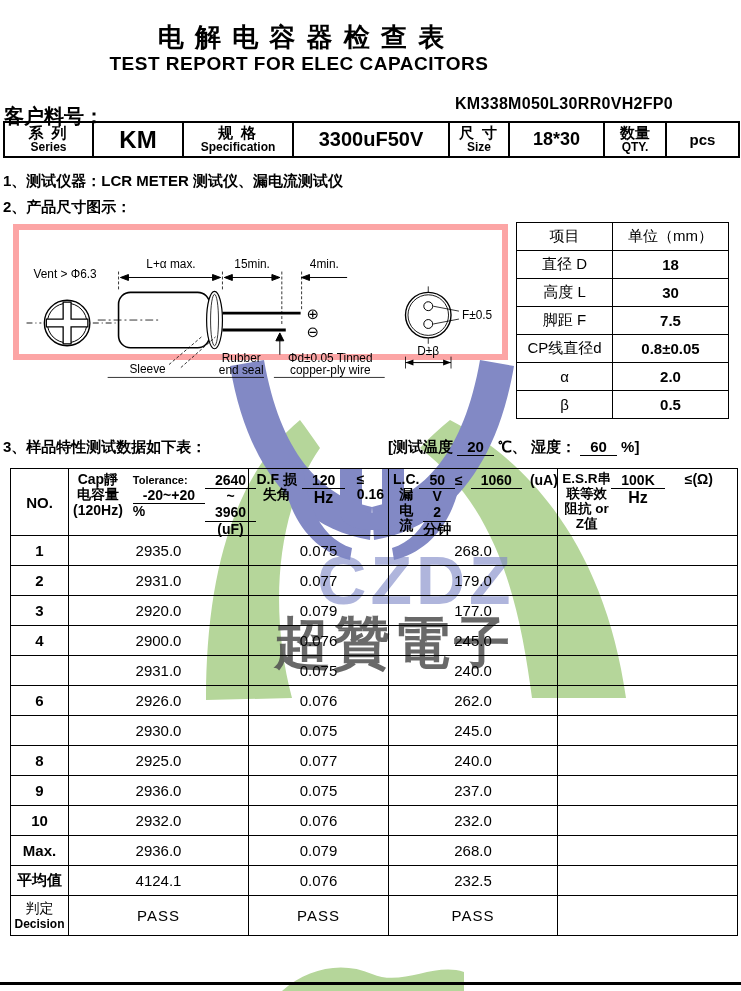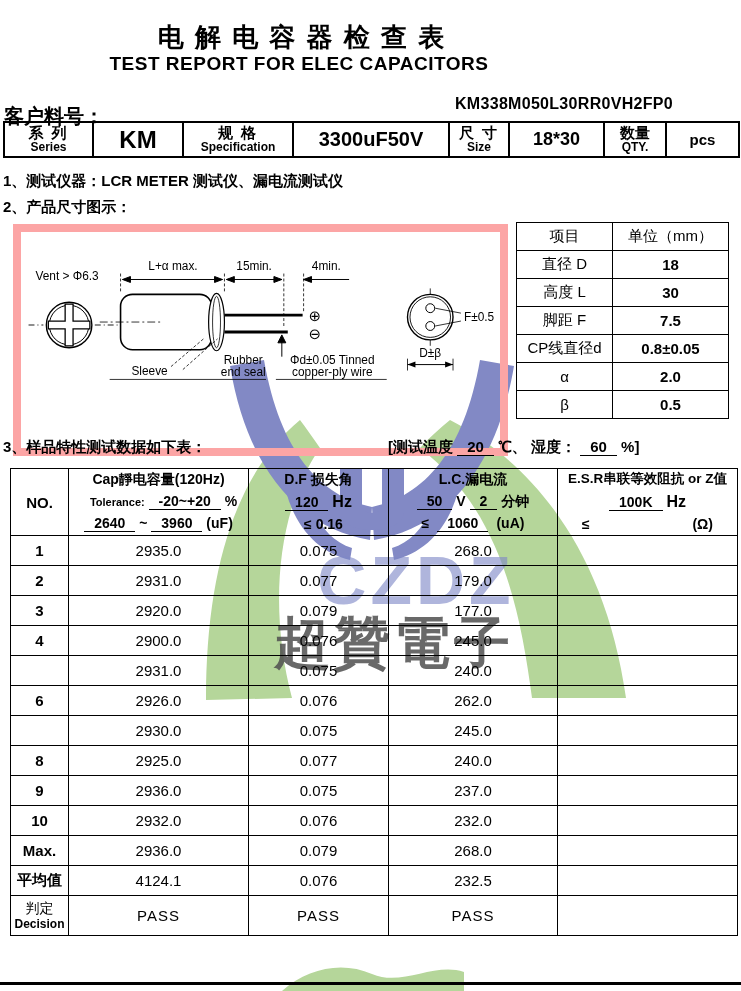--- a/index.html
+++ b/index.html
@@ -17,33 +17,33 @@
   td{background:transparent}
   .series-table{position:absolute;left:3px;top:121px;width:735px}
   .series-table td{border:2px solid #000;text-align:center;vertical-align:middle;height:33px;padding:0}
   .lbl-zh{font-size:15px;font-weight:bold;line-height:1.15;letter-spacing:2px}
   .lbl-en{font-size:12px;font-weight:bold;line-height:1.15}
   .v-km{font-size:24px;font-weight:bold}
   .v-spec{font-size:20px;font-weight:bold}
   .v-size{font-size:18px;font-weight:bold}
   .v-pcs{font-size:15px;font-weight:bold}
   .sec-line{position:absolute;left:3px;font-size:15px;font-weight:bold}
-  .diagram-box{position:absolute;left:13px;top:224px;width:495px;height:232px;border:8px solid #fca5a5;box-sizing:border-box}
+  .diagram-box{position:absolute;left:13px;top:224px;width:495px;height:136px;border:6px solid #fca5a5;box-sizing:border-box}
   .diagram-box svg text{font-family:"Liberation Sans",sans-serif;fill:#000}
   .spec-table{position:absolute;left:516px;top:222px;width:212px}
   .spec-table td{border:1.5px solid #000;text-align:center;vertical-align:middle;height:25px;font-size:15px}
   .spec-table td.val{font-weight:bold}
   .cond{position:absolute;left:388px;top:438px;font-size:15px;font-weight:bold}
   .u{display:inline-block;border-bottom:1.5px solid #000;padding:0 10px;line-height:1.15}
   .data-table{position:absolute;left:10px;top:468px;width:727px}
   .data-table td{border:1px solid #000;text-align:center;vertical-align:middle;font-size:15px;padding:0}
   .data-table .hdr td{height:66px;font-weight:bold}
-  .h-stack{display:flex;flex-direction:column;justify-content:space-between;height:60px;padding:3px 4px}
+  .h-stack{display:flex;flex-direction:row;justify-content:space-between;height:60px;padding:3px 4px}
   .hl{font-size:14px;line-height:1.1}
-  .hl.left{text-align:center;padding-left:10px}
+  .hl.left{text-align:left;padding-left:10px}
   .hl.esr1{font-size:13.5px}
   .tol{font-size:11px;font-weight:bold}
   .hz{font-size:16px}
   .body-row td{height:29px}
   .no-col{font-weight:bold;font-size:14px}
   .dec-row td{height:39px}
   .pass{font-weight:normal;font-size:17px;letter-spacing:1px}
   .dec1{font-size:14px;font-weight:normal;line-height:1.2}
   .dec2{font-size:12px;font-weight:bold;line-height:1.2}
   .avg{font-size:15px}

